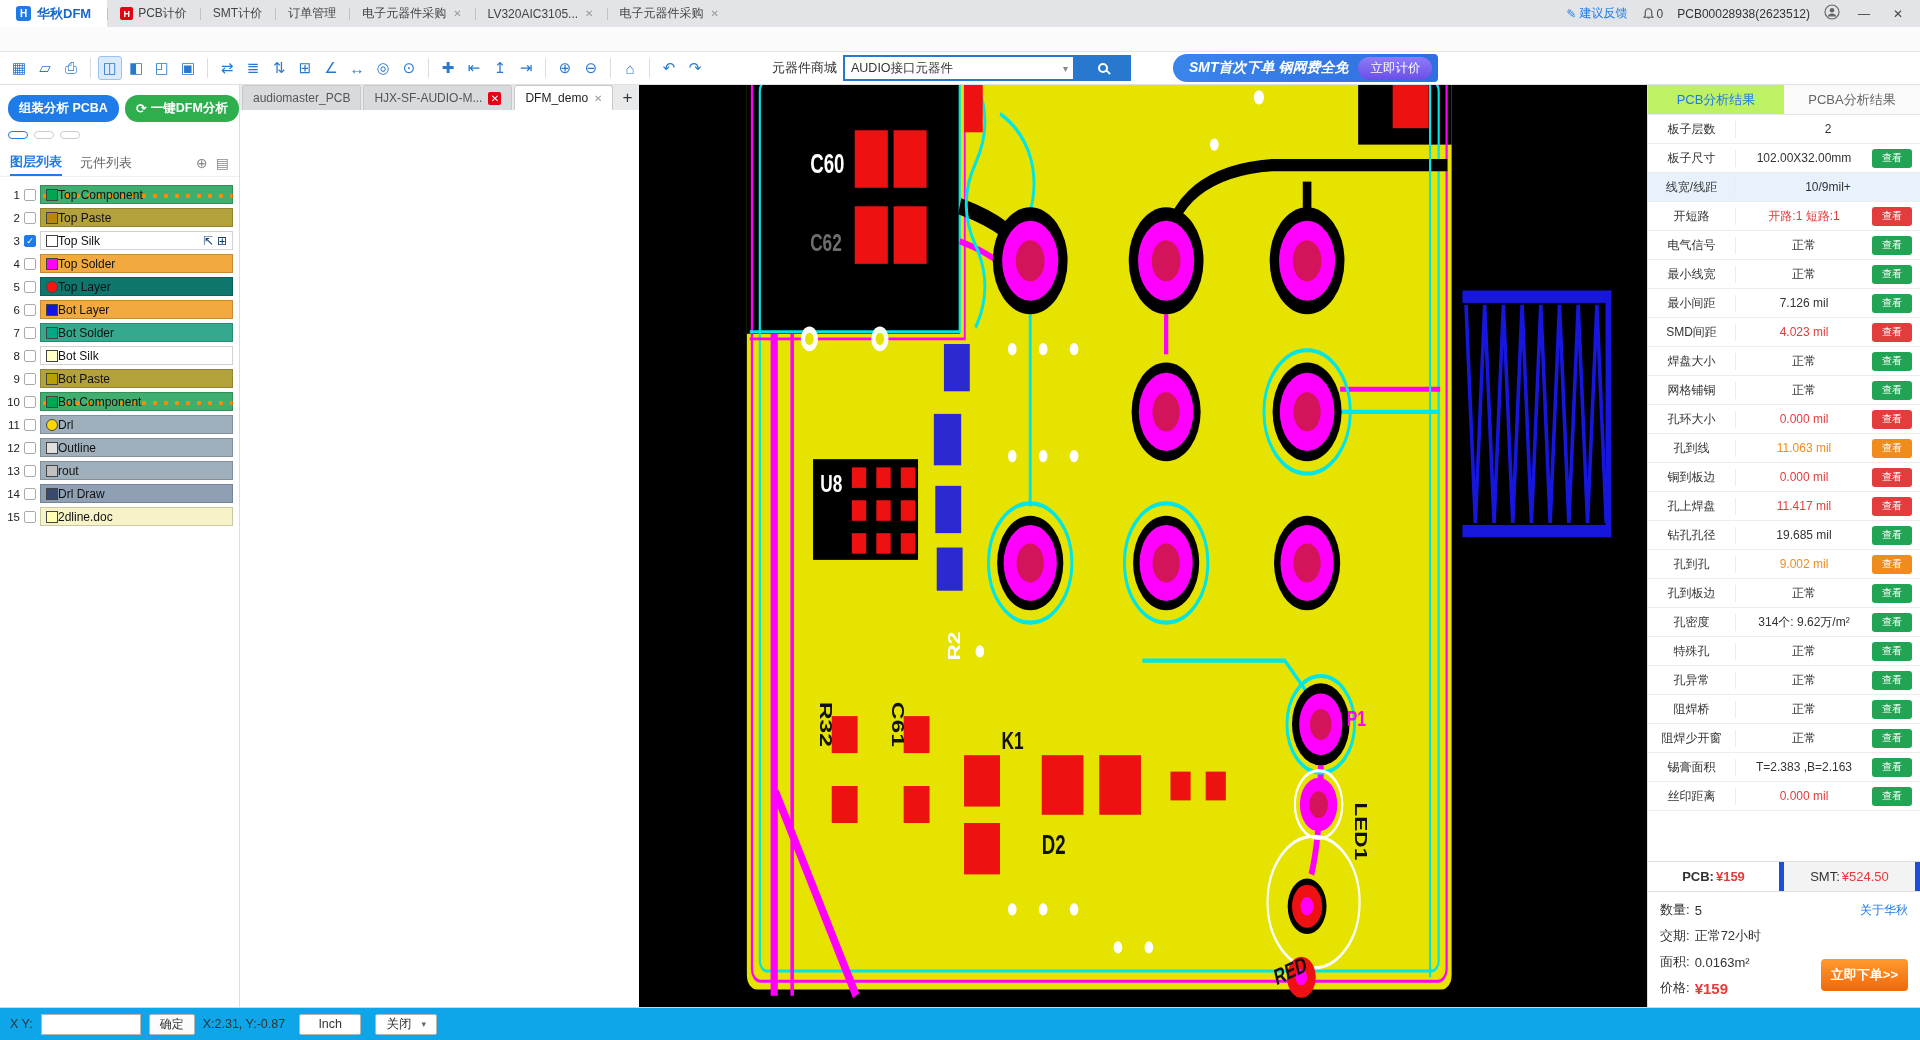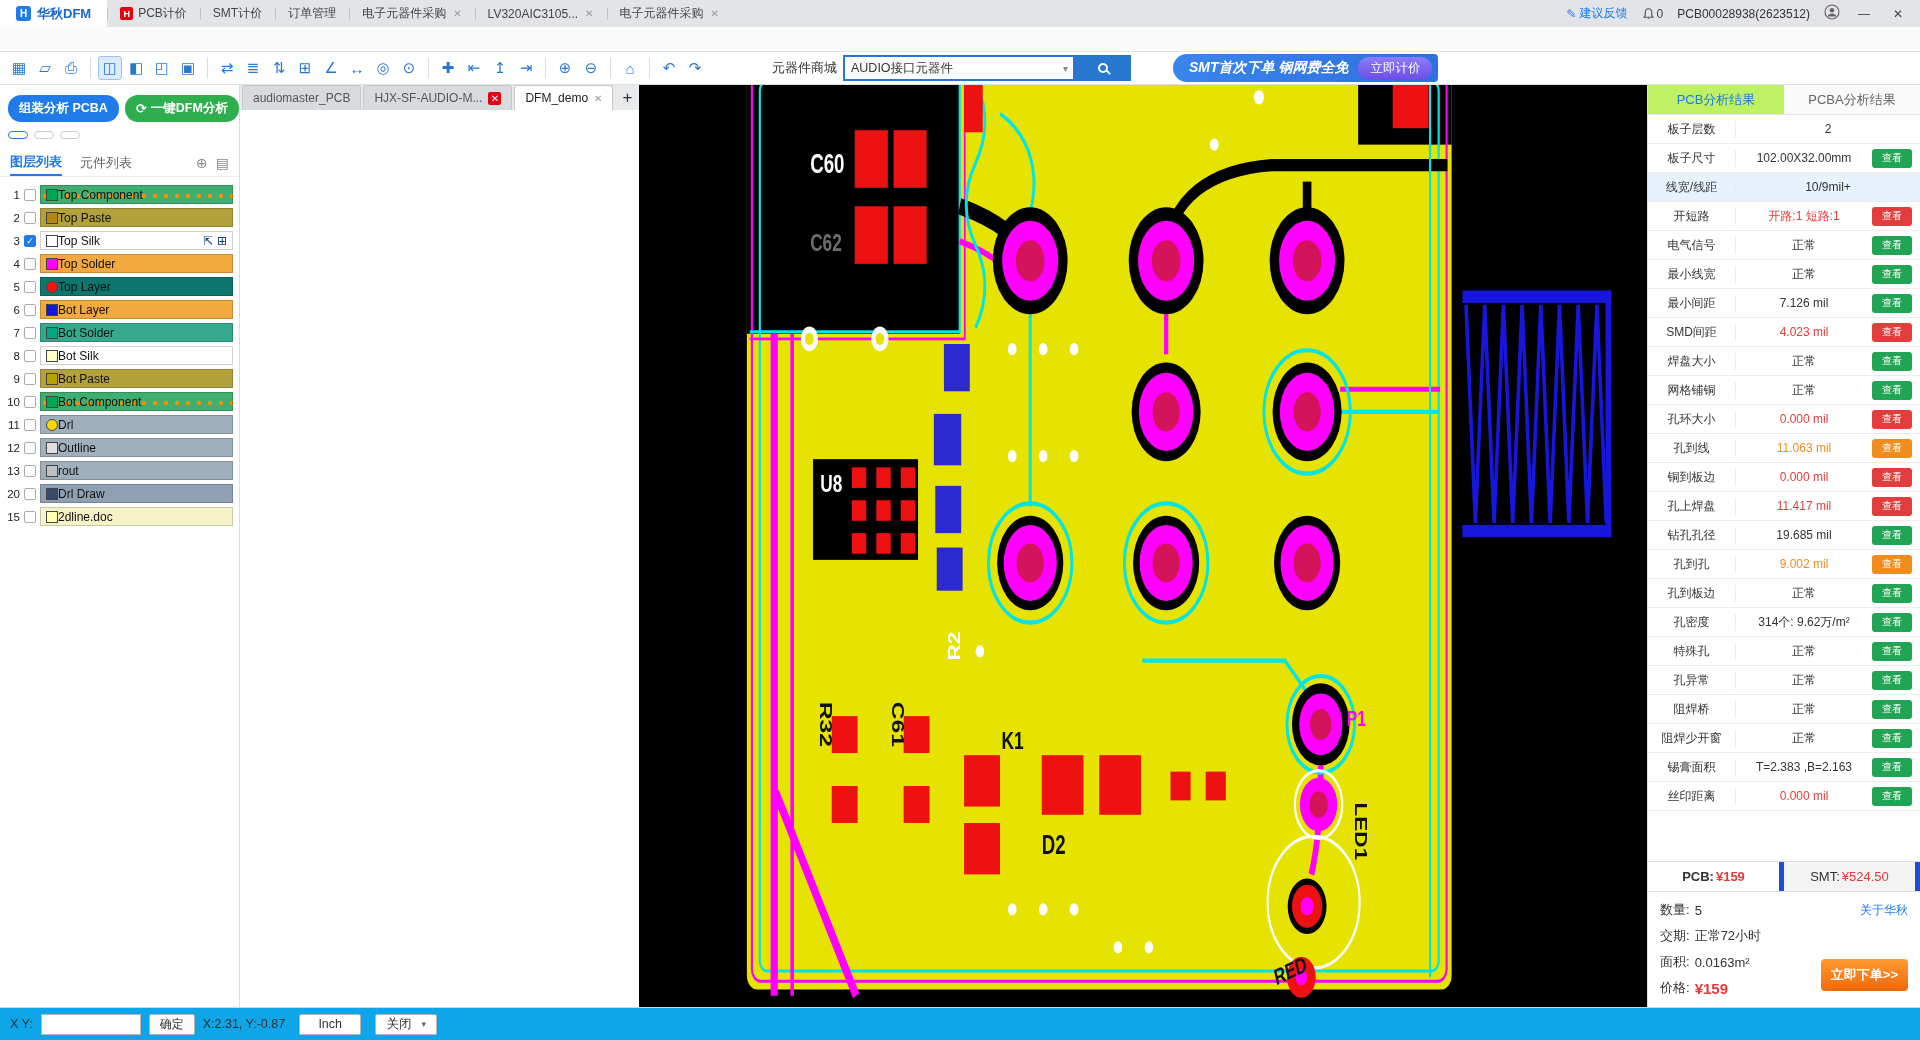--- a/index.html
+++ b/index.html
@@ -441,21 +441,21 @@
           <div class="lrow">
     <span class="lnum">13</span>
     <span class="lchk"></span>
     <div class="lbar" style="background-color: rgb(159, 176, 188);">
       <span class="lsw" style="background-color: rgb(192, 192, 192);"></span>
       <span class="lname">rout</span>
 
     </div>
   </div>
           <div class="lrow">
-    <span class="lnum">20</span>
+    <span class="lnum">14</span>
     <span class="lchk"></span>
     <div class="lbar" style="background-color: rgb(143, 160, 181);">
       <span class="lsw" style="background-color: rgb(58, 74, 107);"></span>
       <span class="lname">Drl Draw</span>
 
     </div>
   </div>
           <div class="lrow">
     <span class="lnum">15</span>
     <span class="lchk"></span>

